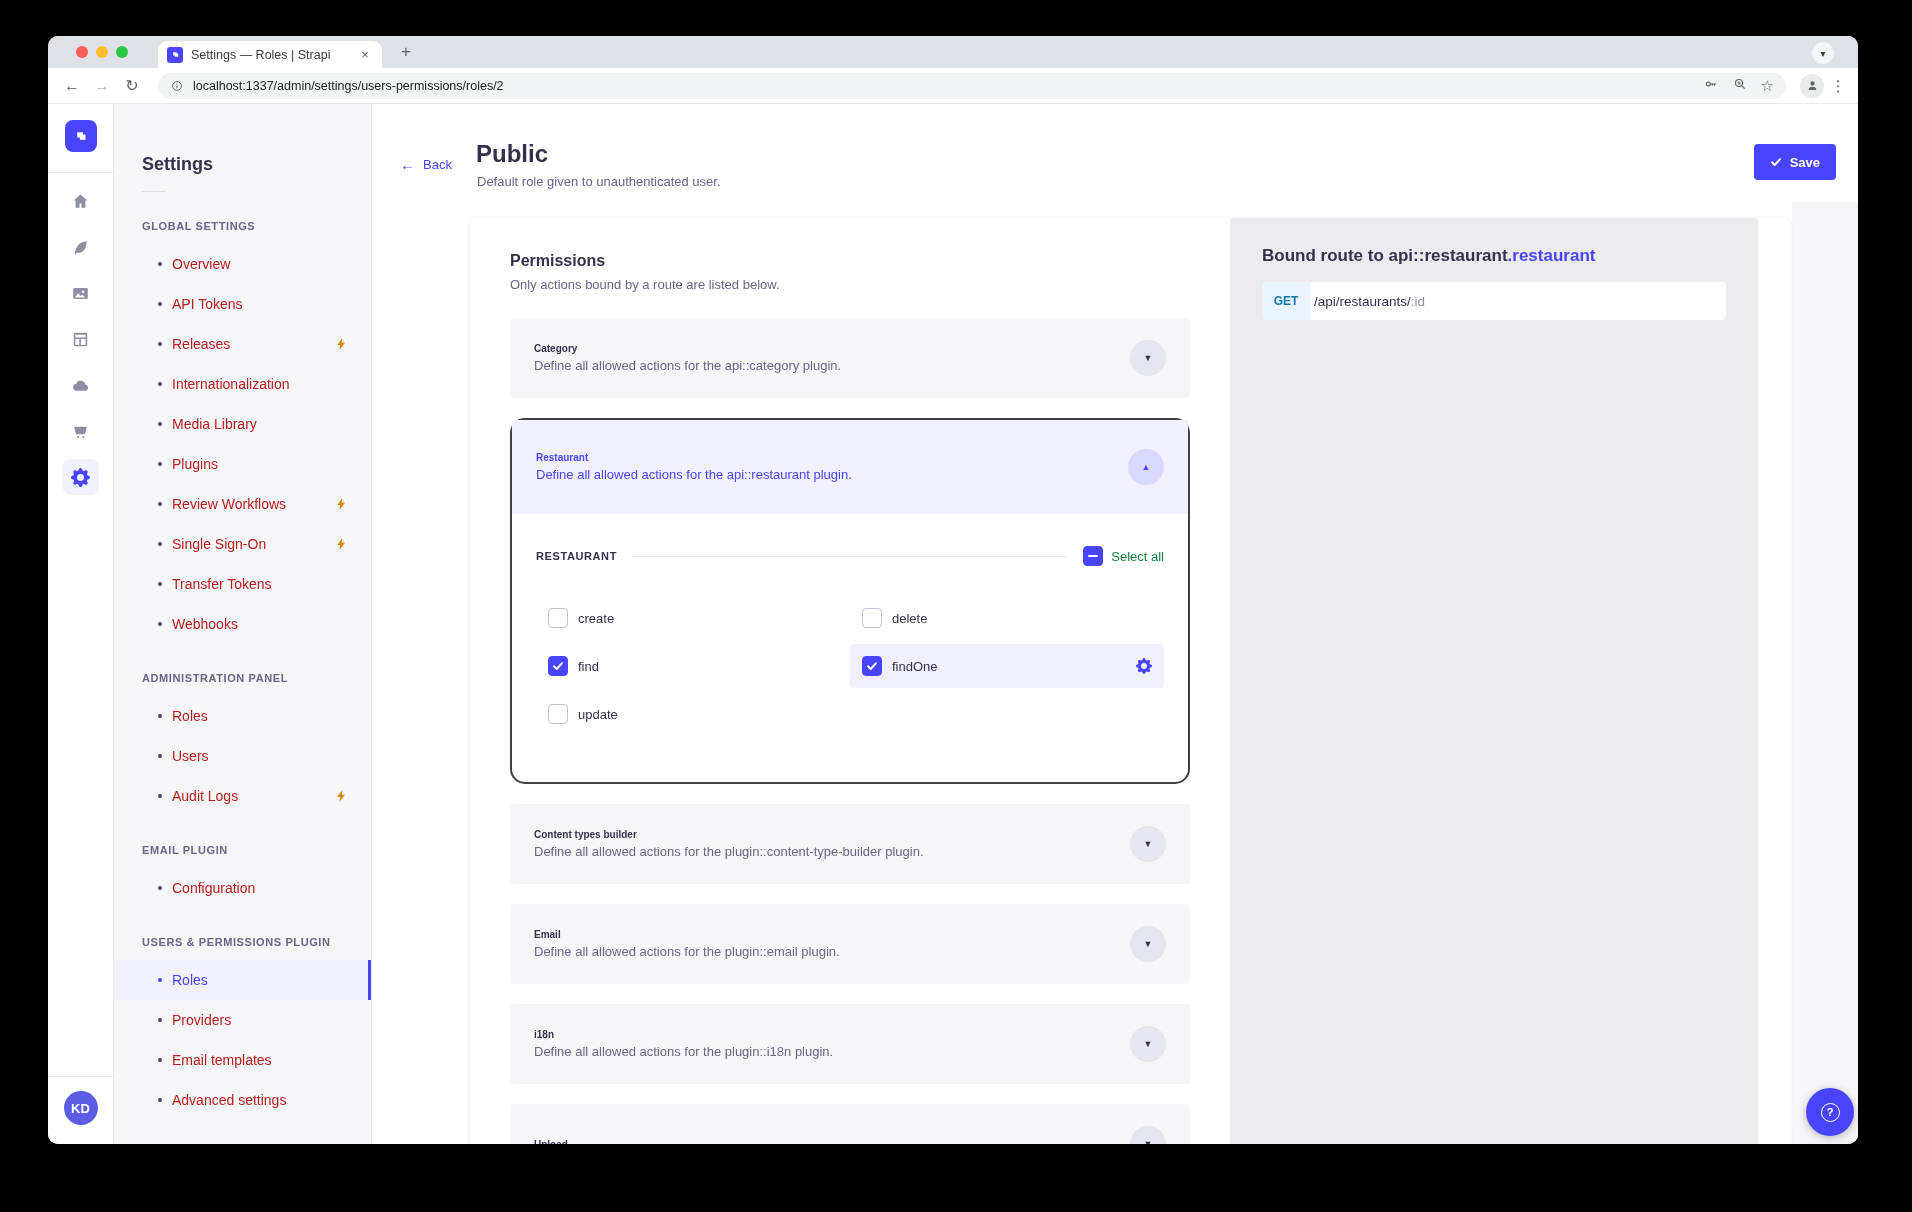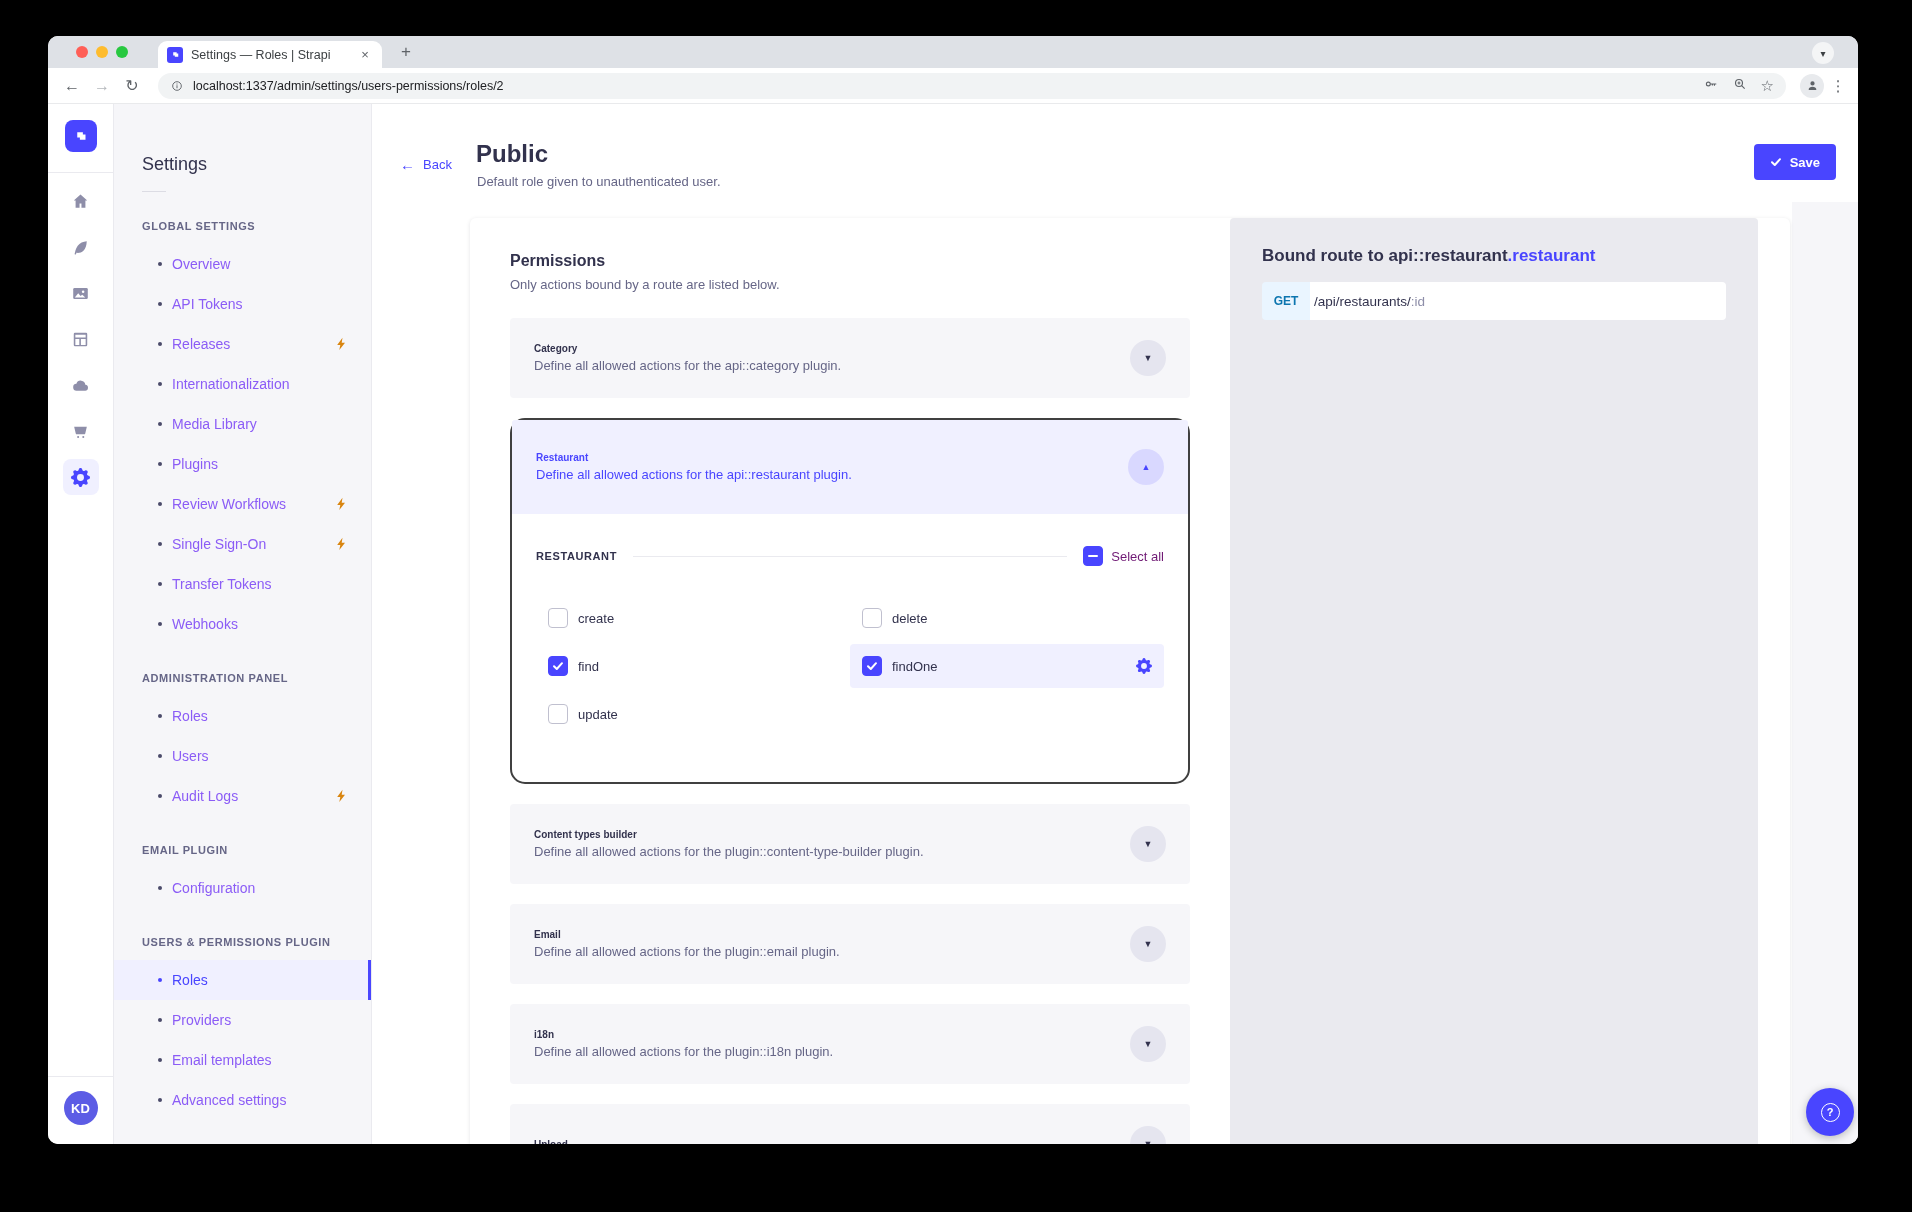--- a/index.html
+++ b/index.html
@@ -43,24 +43,24 @@
   .rail-div { width:100%; height:1px; background:#EAEAEF; margin-top:20px; }
   .rail-items { display:flex; flex-direction:column; gap:10px; margin-top:10px; }
   .rail-btn { width:36px; height:36px; border-radius:8px; display:flex; align-items:center; justify-content:center; color:#8E8EA9; cursor:pointer; }
   .rail-btn svg { width:19px; height:19px; }
   .rail-btn.active { background:#F0F0FF; color:#4945FF; }
   .rail-bottom { margin-top:auto; width:100%; display:flex; flex-direction:column; align-items:center; }
   .avatar { width:34px; height:34px; border-radius:50%; background:#5C5CE5; color:#fff; font-size:13px; font-weight:bold;
             display:flex; align-items:center; justify-content:center; margin:14px 0 19px; cursor:pointer; }
 
   .nav { flex:0 0 258px; background:#F6F6F9; border-right:1px solid #EAEAEF; overflow:hidden; }
-  .nav-title { margin:50px 0 0 28px; font-size:18px; font-weight:400; color:#32324D; }
+  .nav-title { margin:50px 0 0 28px; font-size:18px; font-weight:700; color:#32324D; }
   .nav-divider { width:24px; height:1px; background:#DCDCE4; margin:16px 0 0 28px; }
   .nav-section-header { margin:28px 28px 12px; font-size:11px; font-weight:bold; color:#666687; letter-spacing:.6px; }
-  .nav-item { position:relative; height:40px; display:flex; align-items:center; padding:0 24px 0 58px; font-size:14px; color:#8b5cf6; cursor:pointer; }
+  .nav-item { position:relative; height:40px; display:flex; align-items:center; padding:0 24px 0 58px; font-size:14px; color:#b91c1c; cursor:pointer; }
   .nav-item::before { content:""; position:absolute; left:44px; top:50%; margin-top:-2px; width:4px; height:4px; border-radius:50%; background:#4A4A6A; }
   .nav-item.active { background:#F0F0FF; color:#4945FF; }
   .nav-item.active::before { background:#4945FF; }
   .nav-item.active::after { content:""; position:absolute; right:0; top:0; bottom:0; width:3px; background:#4945FF; }
   .bolt { margin-left:auto; display:flex; } .bolt svg{ width:12px; height:14px; }
 
   .main { flex:1; display:flex; flex-direction:column; background:#fff; position:relative; min-width:0; }
   .main-header { flex:0 0 98px; position:relative; }
   .back { position:absolute; left:28px; top:52px; color:#4945FF; font-size:13px; display:flex; align-items:center; gap:8px; cursor:pointer; }
   .back .arr { font-size:15px; }
@@ -86,21 +86,21 @@
   .caret-btn { margin-left:auto; width:36px; height:36px; border-radius:50%; background:#E5E5EF; color:#32324D;
                display:flex; align-items:center; justify-content:center; font-size:9px; cursor:pointer; flex:0 0 36px;}
   .acc-exp { border:2px solid #404040; border-radius:15px; background:#fff; }
   .acc-head { min-height:94px; background:#F0F0FF; border-radius:3px 3px 0 0; display:flex; align-items:center; padding:0 24px; cursor:pointer;}
   .acc-head .acc-t, .acc-head .acc-d { color:#4945FF; }
   .acc-head .caret-btn { background:#D9D8FF; color:#4945FF; }
   .acc-body { padding:30px 24px 46px; }
   .group-row { display:flex; align-items:center; height:24px; }
   .group-label { font-size:11px; font-weight:bold; color:#32324D; letter-spacing:.6px; }
   .group-line { flex:1; height:1px; background:#EAEAEF; margin:0 16px; }
-  .selall-label { margin-left:8px; font-size:13px; color:#701a75; }
+  .selall-label { margin-left:8px; font-size:13px; color:#15803d; }
   .perm-grid { margin-top:28px; display:grid; grid-template-columns:1fr 1fr; gap:4px 0; }
   .perm { height:44px; display:flex; align-items:center; gap:10px; padding:0 12px; border-radius:4px; font-size:13px; color:#32324D; }
   .perm.hl { background:#F0F0FF; }
   .cb { width:20px; height:20px; border-radius:4px; border:1px solid #C0C0CF; background:#fff; display:flex; align-items:center; justify-content:center; cursor:pointer; flex:0 0 20px;}
   .cb svg { width:12px; height:12px; }
   .cb-on, .cb-ind { background:#4945FF; border-color:#4945FF; }
   .dash { width:10px; height:2px; background:#fff; border-radius:1px; }
   .gear-sm { margin-left:auto; color:#4945FF; display:flex; cursor:pointer; } .gear-sm svg{width:16px;height:16px}
 
   .panel { flex:0 0 528px; background:#EAEAEF; border-radius:4px; padding:28px 32px; }

